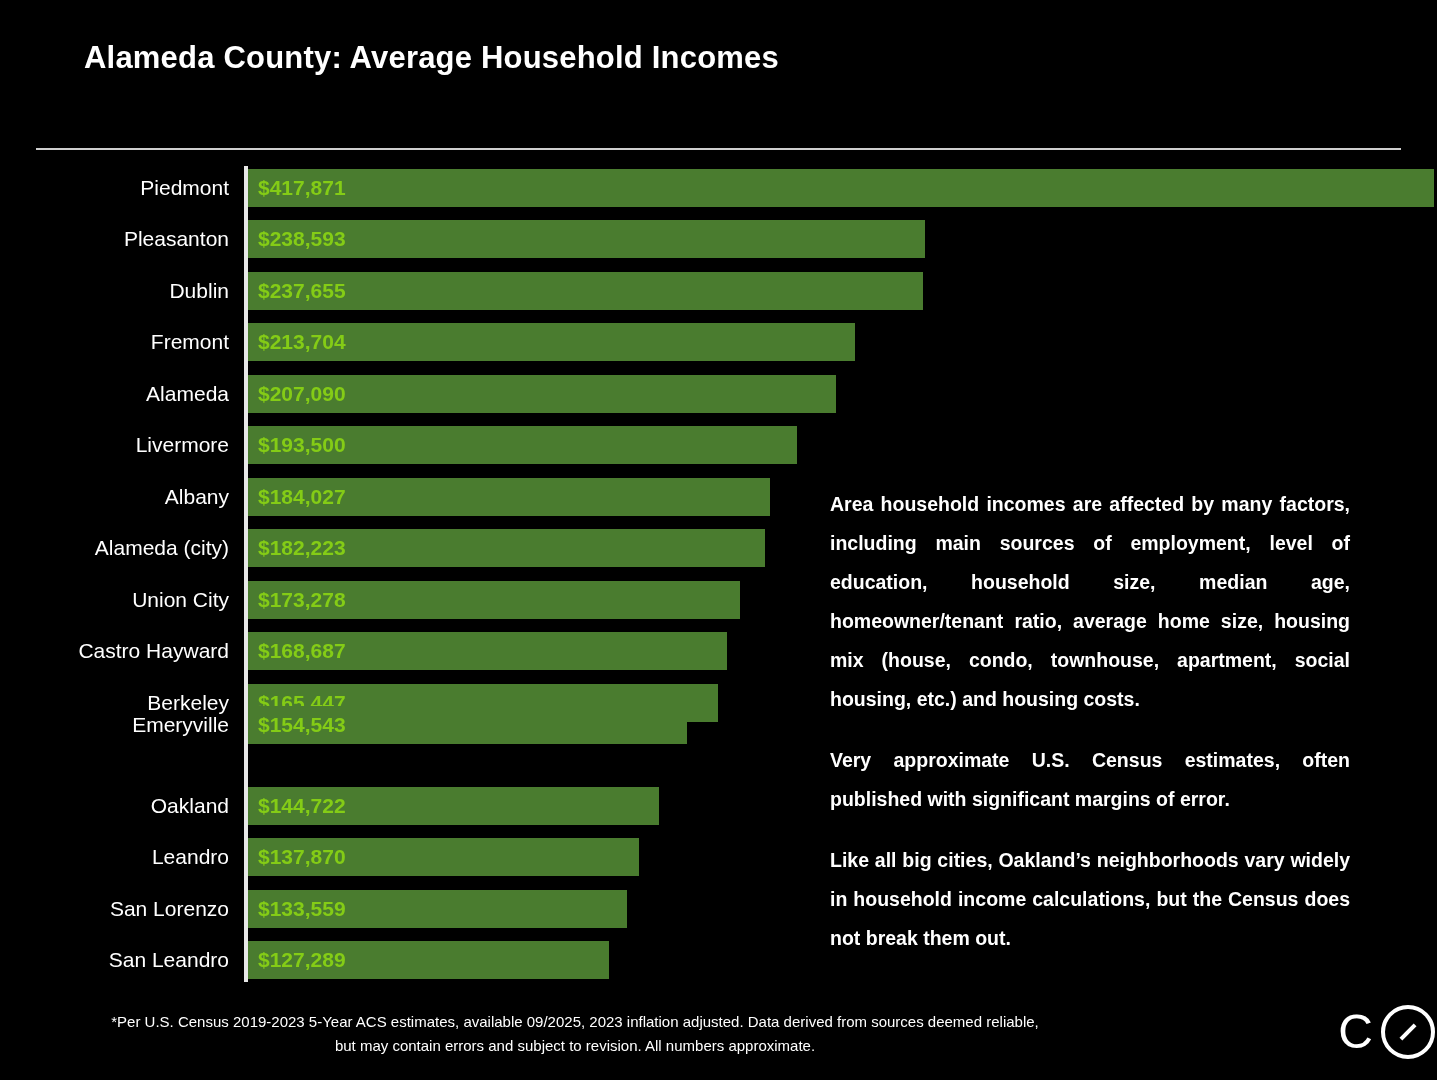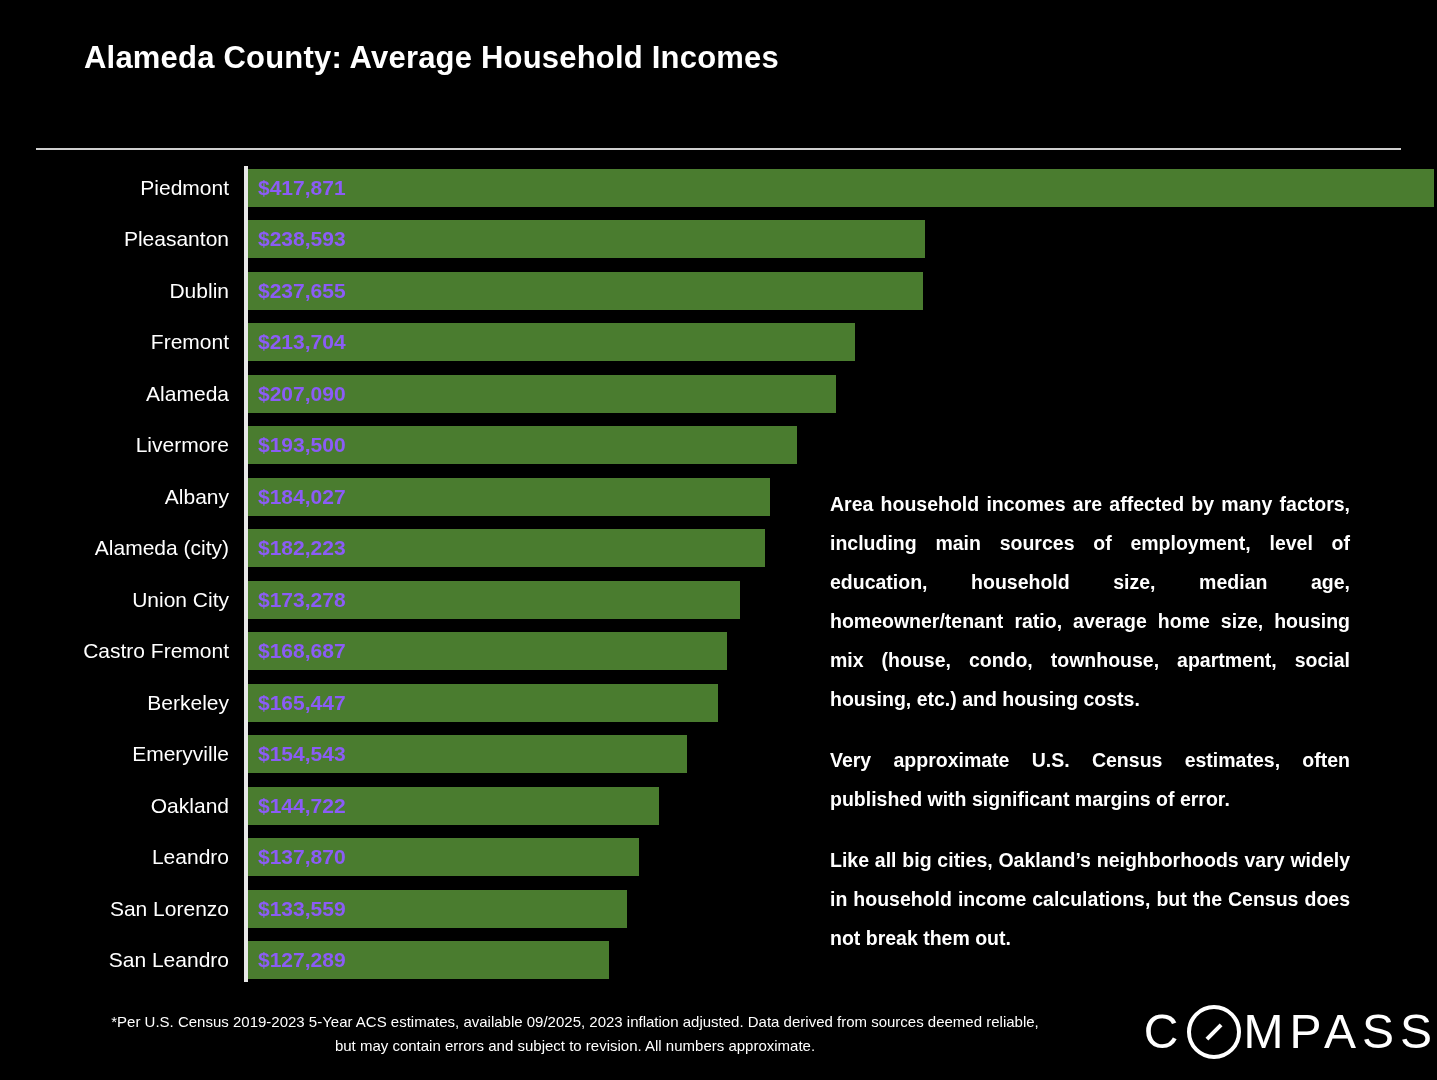--- a/index.html
+++ b/index.html
@@ -86,21 +86,21 @@
     height: 38px;
     background: #4a7c2f;
   }
   .bar-value {
     position: absolute;
     left: 222px;
     top: 50%;
     transform: translateY(-50%);
     font-size: 21px;
     font-weight: bold;
-    color: #8b5cf6;
+    color: #84cc16;
     white-space: nowrap;
   }
   .notes {
     position: absolute;
     left: 830px;
     top: 485px;
     width: 520px;
   }
   .note-p {
     font-size: 19.5px;
@@ -205,30 +205,30 @@
           <div class="row-label">Alameda (city)</div>
           <div class="bar" style="width: 517.185px; background: rgb(74, 124, 47);"></div>
           <div class="bar-value">$182,223</div>
         </div>
         <div class="row" style="top: 412px;">
           <div class="row-label">Union City</div>
           <div class="bar" style="width: 491.797px; background: rgb(74, 124, 47);"></div>
           <div class="bar-value">$173,278</div>
         </div>
         <div class="row" style="top: 463.5px;">
-          <div class="row-label">Castro Fremont</div>
+          <div class="row-label">Castro Hayward</div>
           <div class="bar" style="width: 478.767px; background: rgb(74, 124, 47);"></div>
           <div class="bar-value">$168,687</div>
         </div>
         <div class="row" style="top: 515px;">
           <div class="row-label">Berkeley</div>
           <div class="bar" style="width: 469.571px; background: rgb(74, 124, 47);"></div>
           <div class="bar-value">$165,447</div>
         </div>
-        <div class="row" style="top: 566px;">
+        <div class="row" style="top: 537px;">
           <div class="row-label">Emeryville</div>
           <div class="bar" style="width: 438.623px; background: rgb(74, 124, 47);"></div>
           <div class="bar-value">$154,543</div>
         </div>
         <div class="row" style="top: 618px;">
           <div class="row-label">Oakland</div>
           <div class="bar" style="width: 410.749px; background: rgb(74, 124, 47);"></div>
           <div class="bar-value">$144,722</div>
         </div>
         <div class="row" style="top: 669.5px;">
@@ -253,16 +253,15 @@
     <p class="note-p">Area household incomes are affected by many factors, including main sources of employment, level of education, household size, median age, homeowner/tenant ratio, average home size, housing mix (house, condo, townhouse, apartment, social housing, etc.) and housing costs.</p>
     <p class="note-p">Very approximate U.S. Census estimates, often published with significant margins of error.</p>
     <p class="note-p last">Like all big cities, Oakland’s neighborhoods vary widely in household income calculations, but the Census does not break them out.</p>
   </div>
 
   <div class="footnote">*Per U.S. Census 2019-2023 5-Year ACS estimates, available 09/2025, 2023 inflation adjusted. Data derived from sources deemed reliable, but may contain errors and subject to revision. All numbers approximate.</div>
 
   <div class="logo">
     <span>C</span>
       <span class="mark"></span>
-      <span>MPASS</span>
   </div>
 
 </div>
 
 </body></html>

